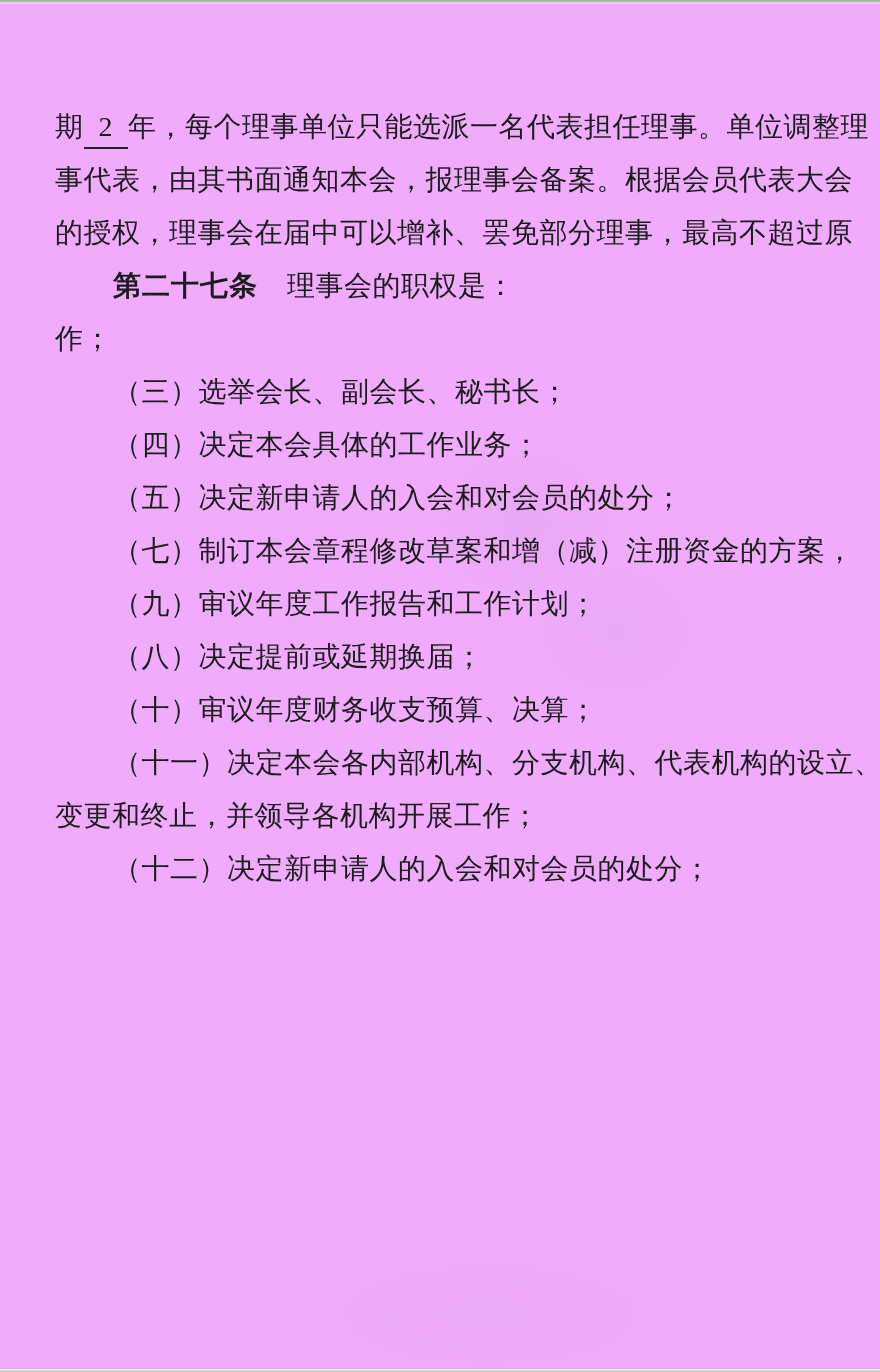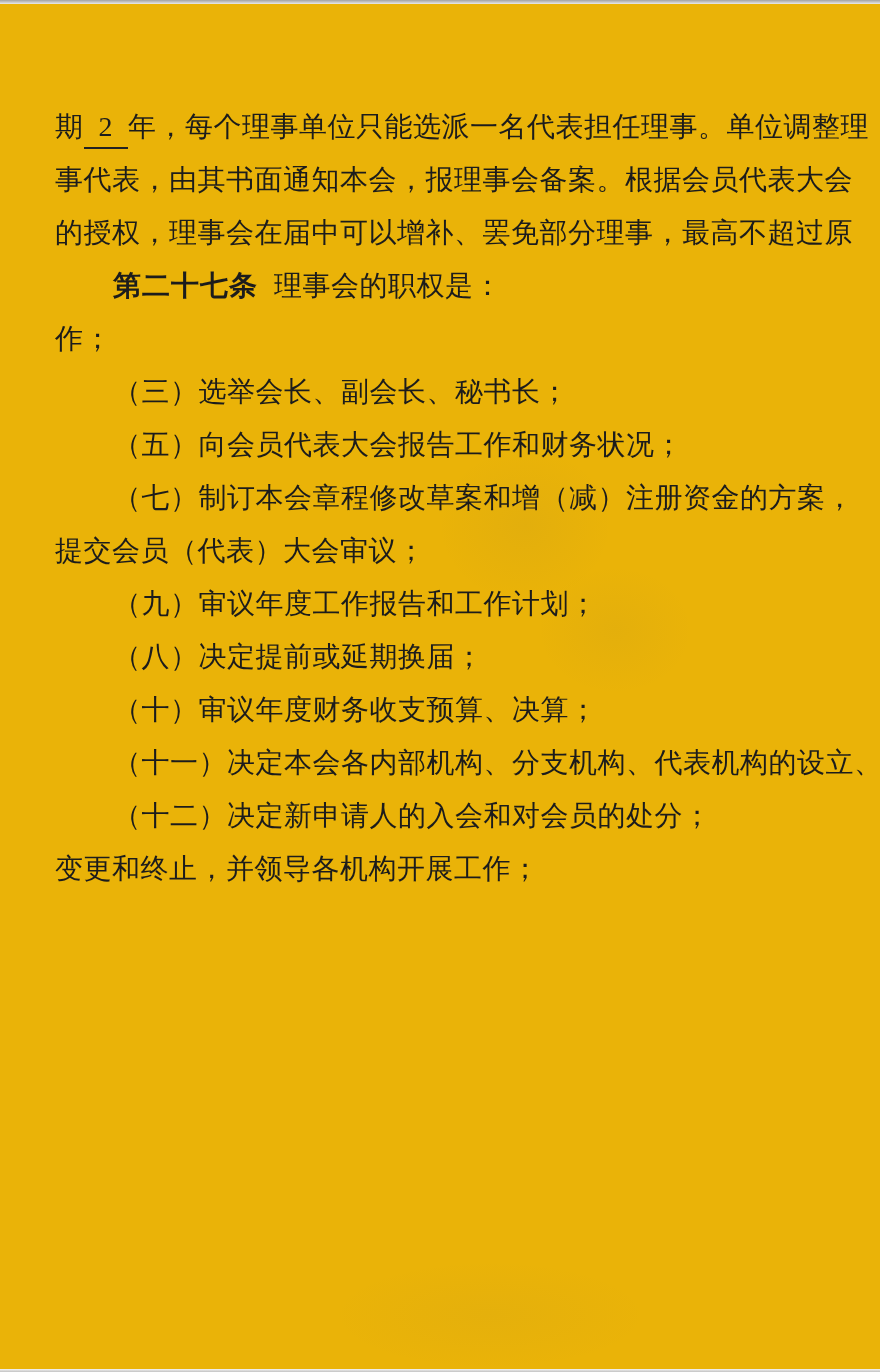--- a/index.html
+++ b/index.html
@@ -5,21 +5,21 @@
   html, body {
     margin: 0;
     padding: 0;
     background: #e9e9e9;
   }
   .page {
     position: relative;
     width: 880px;
     height: 1372px;
     margin: 0 auto;
-    background: #eab308;
+    background: #f0abfc;
     overflow: hidden;
     font-family: "Liberation Serif", "DejaVu Serif", serif;
     color: #1c1c1c;
   }
   .scan-edge-top {
     position: absolute;
     top: 0; left: 0; right: 0;
     height: 4px;
     background: linear-gradient(to bottom, #a2a2a2, #eaeaea);
   }
@@ -50,21 +50,21 @@
     display: inline-block;
     line-height: 36px;
     height: 38px;
     vertical-align: baseline;
   }
   .pad-wide  { padding: 0 15px; }
   .pad-narrow{ padding: 0 7px; }
   .b {
     font-family: Liberation Sans, sans-serif;
     font-weight: bold;
-    margin-right: 16px;
+    margin-right: 29px;
     letter-spacing: 1px;
   }
   
   .smudge {
     position: absolute;
     pointer-events: none;
     border-radius: 50%;
   }
   .s1 { left: 430px; top: 440px; width: 190px; height: 170px;
         background: radial-gradient(ellipse at center, rgba(90,90,90,0.05), rgba(0,0,0,0) 65%); }
@@ -86,26 +86,26 @@
   <div class="content">
 
     <div class="line"><span>期</span><span class="u pad-wide">2</span><span>年，每个理事单位只能选派一名代表担任理事。单位调整理</span></div>
     <div class="line">事代表，由其书面通知本会，报理事会备案。根据会员代表大会</div>
     <div class="line">的授权，理事会在届中可以增补、罢免部分理事，最高不超过原</div>
 
     <div class="line ind"><span class="b">第二十七条</span><span>理事会的职权是：</span></div>
 
     <div class="line">作；</div>
     <div class="line ind">（三）选举会长、副会长、秘书长；</div>
-    <div class="line ind">（五）向会员代表大会报告工作和财务状况；</div>
+    <div class="line ind">（四）决定本会具体的工作业务；</div>
+    <div class="line ind">（五）决定新申请人的入会和对会员的处分；</div>
     <div class="line ind">（七）制订本会章程修改草案和增（减）注册资金的方案，</div>
-    <div class="line">提交会员（代表）大会审议；</div>
     <div class="line ind">（九）审议年度工作报告和工作计划；</div>
     <div class="line ind">（八）决定提前或延期换届；</div>
     <div class="line ind">（十）审议年度财务收支预算、决算；</div>
     <div class="line ind">（十一）决定本会各内部机构、分支机构、代表机构的设立、</div>
+    <div class="line">变更和终止，并领导各机构开展工作；</div>
     <div class="line ind">（十二）决定新申请人的入会和对会员的处分；</div>
-    <div class="line">变更和终止，并领导各机构开展工作；</div>
 
   </div>
 
   <div class="scan-edge-bottom"></div>
 </div>
 
 </body></html>

